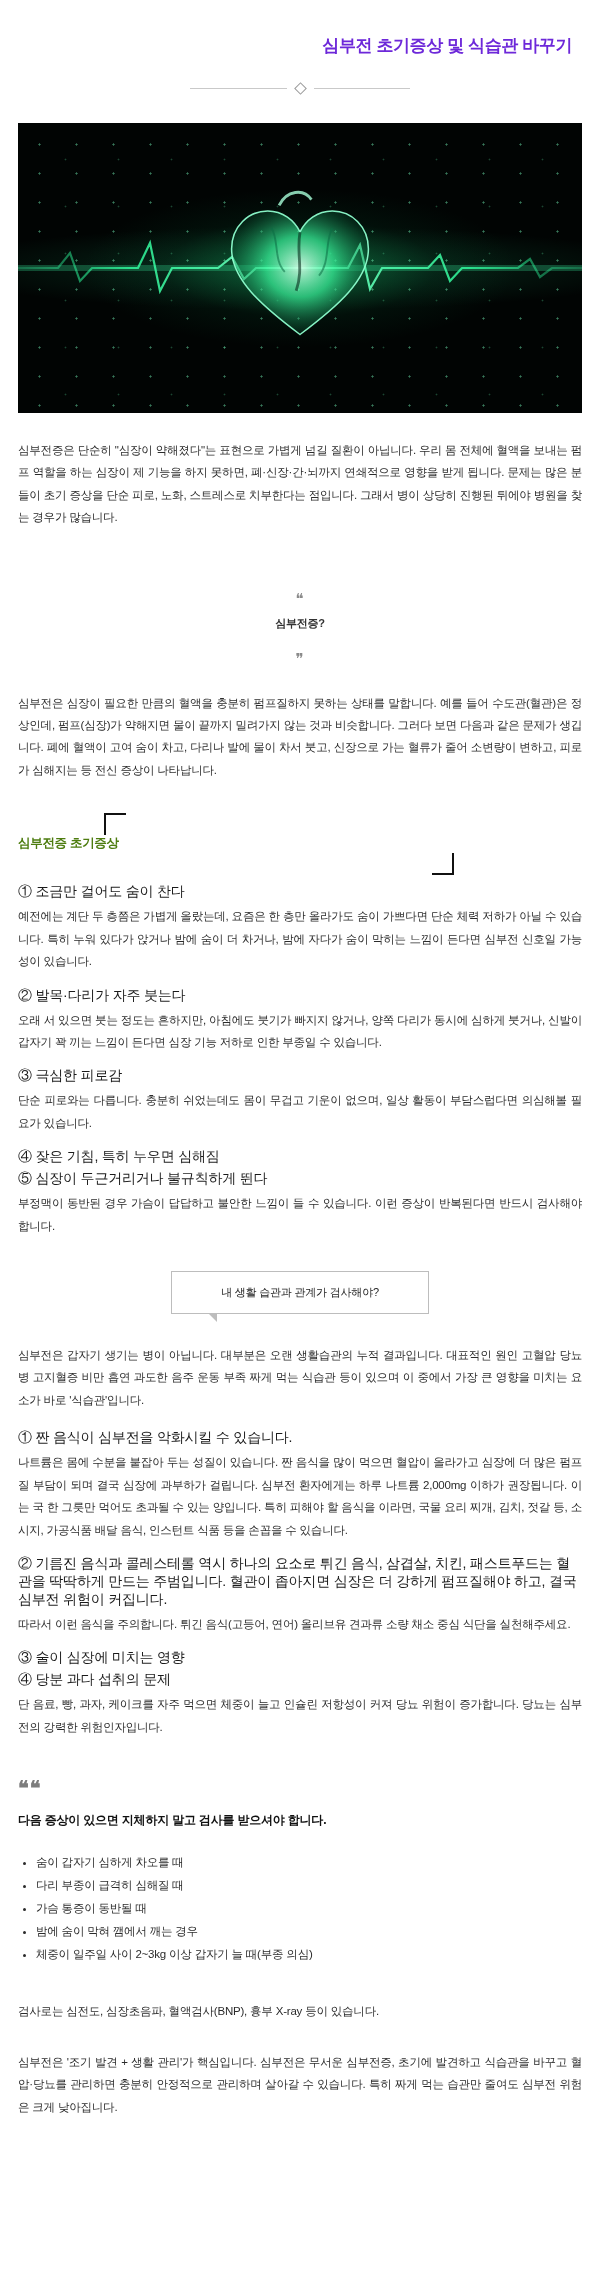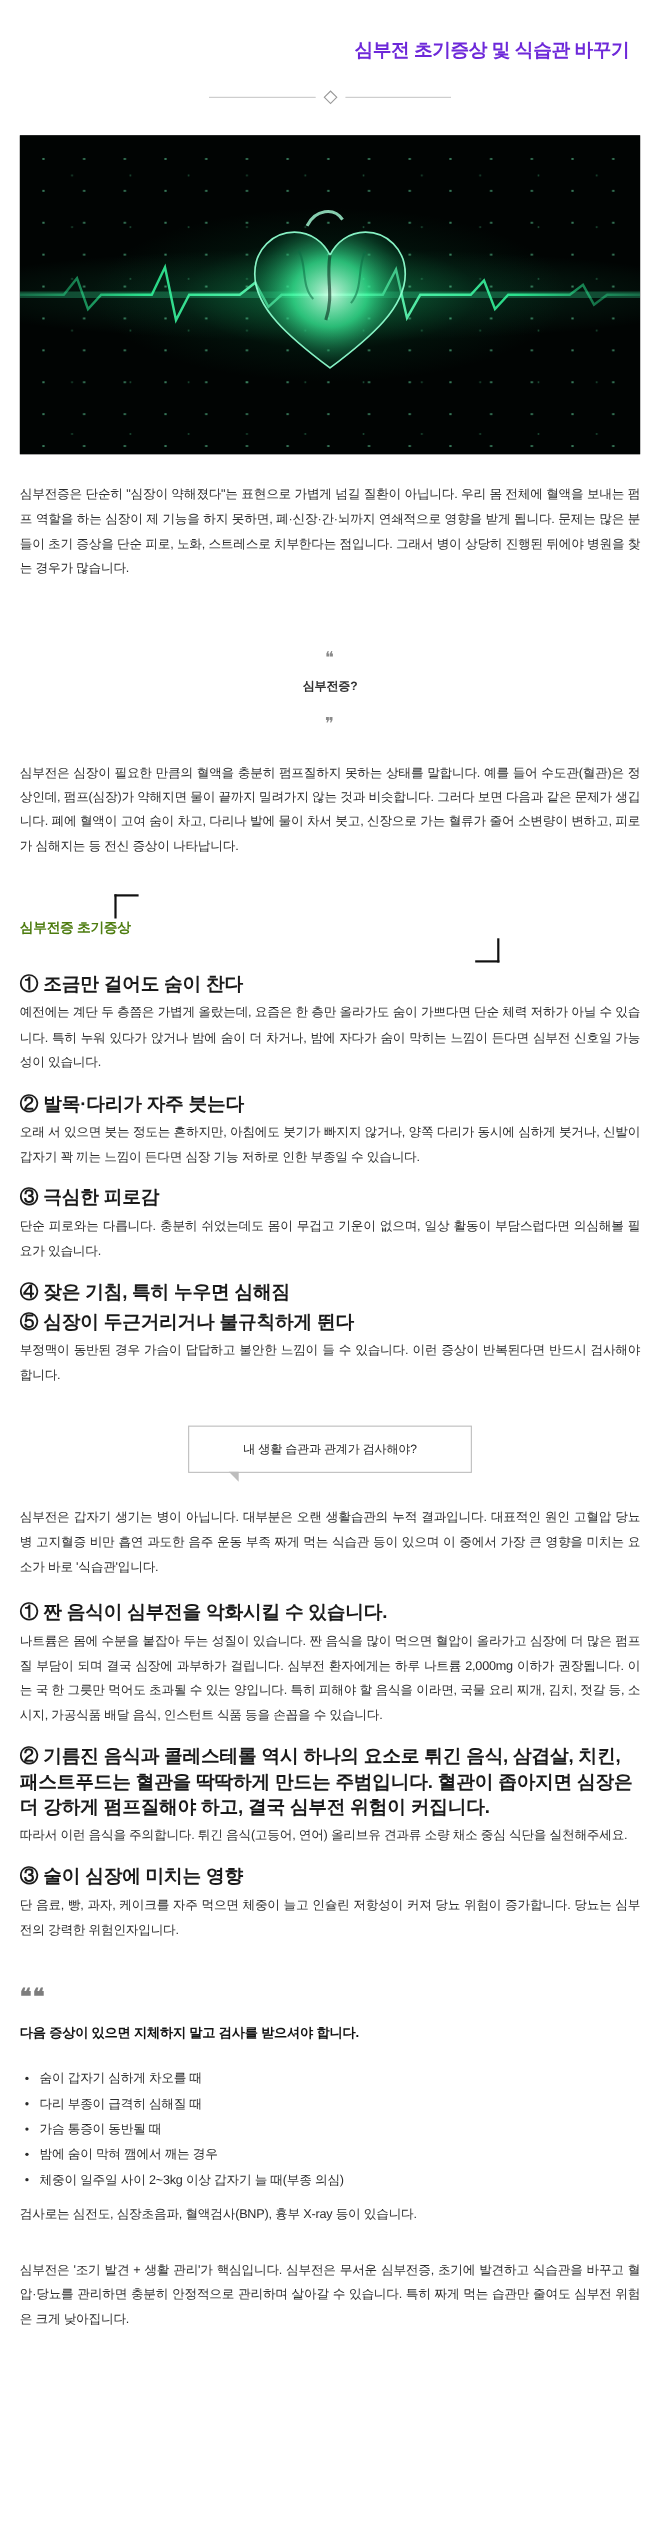--- a/index.html
+++ b/index.html
@@ -144,22 +144,22 @@
     left: 0;
     right: 0;
     top: 24px;
     font-size: 12.5px;
     font-weight: bold;
     color: #4d7c0f;
     letter-spacing: -0.3px;
   }
 
   .sub-heading {
-    font-size: 17px;
-    font-weight: bold;
+    font-size: 14px;
+    font-weight: normal;
     color: #1a1a1a;
     margin: 0 0 4px 0;
     letter-spacing: -0.2px;
   }
   .sub-body {
     font-size: 11.5px;
     line-height: 1.95;
     color: #2b2b2b;
     margin: 0 0 14px 0;
     letter-spacing: -0.2px;
@@ -198,21 +198,21 @@
     letter-spacing: 1px;
   }
   .lead-bold {
     font-size: 12px;
     font-weight: bold;
     color: #111111;
     margin: 0 0 22px 0;
     letter-spacing: -0.2px;
   }
   ul.symptom-list {
-    margin: 0 0 8px 0;
+    margin: 0 0 34px 0;
     padding-left: 18px;
   }
   ul.symptom-list li {
     font-size: 11.5px;
     line-height: 2.0;
     color: #2b2b2b;
     letter-spacing: -0.2px;
   }
 </style>
 </head>
@@ -303,20 +303,21 @@
 
   <div>
     <h3 class="sub-heading">① 짠 음식이 심부전을 악화시킬 수 있습니다.</h3>
     <p class="sub-body">나트륨은 몸에 수분을 붙잡아 두는 성질이 있습니다. 짠 음식을 많이 먹으면 혈압이 올라가고 심장에 더 많은 펌프질 부담이 되며 결국 심장에 과부하가 걸립니다. 심부전 환자에게는 하루 나트륨 2,000mg 이하가 권장됩니다. 이는 국 한 그릇만 먹어도 초과될 수 있는 양입니다. 특히 피해야 할 음식을 이라면, 국물 요리 찌개, 김치, 젓갈 등, 소시지, 가공식품 배달 음식, 인스턴트 식품 등을 손꼽을 수 있습니다.</p>
 
     <h3 class="sub-heading">② 기름진 음식과 콜레스테롤 역시 하나의 요소로 튀긴 음식, 삼겹살, 치킨, 패스트푸드는 혈관을 딱딱하게 만드는 주범입니다. 혈관이 좁아지면 심장은 더 강하게 펌프질해야 하고, 결국 심부전 위험이 커집니다.</h3>
     <p class="sub-body">따라서 이런 음식을 주의합니다. 튀긴 음식(고등어, 연어) 올리브유 견과류 소량 채소 중심 식단을 실천해주세요.</p>
 
     <h3 class="sub-heading">③ 술이 심장에 미치는 영향</h3>
 
+    <h3 class="sub-heading">④ 당분 과다 섭취의 문제</h3>
     <p class="sub-body">단 음료, 빵, 과자, 케이크를 자주 먹으면 체중이 늘고 인슐린 저항성이 커져 당뇨 위험이 증가합니다. 당뇨는 심부전의 강력한 위험인자입니다.</p>
   </div>
 
   <div class="big-quote-mark">❝❝</div>
 
   <p class="lead-bold">다음 증상이 있으면 지체하지 말고 검사를 받으셔야 합니다.</p>
 
   <ul class="symptom-list">
     <li>숨이 갑자기 심하게 차오를 때</li>
     <li>다리 부종이 급격히 심해질 때</li>

